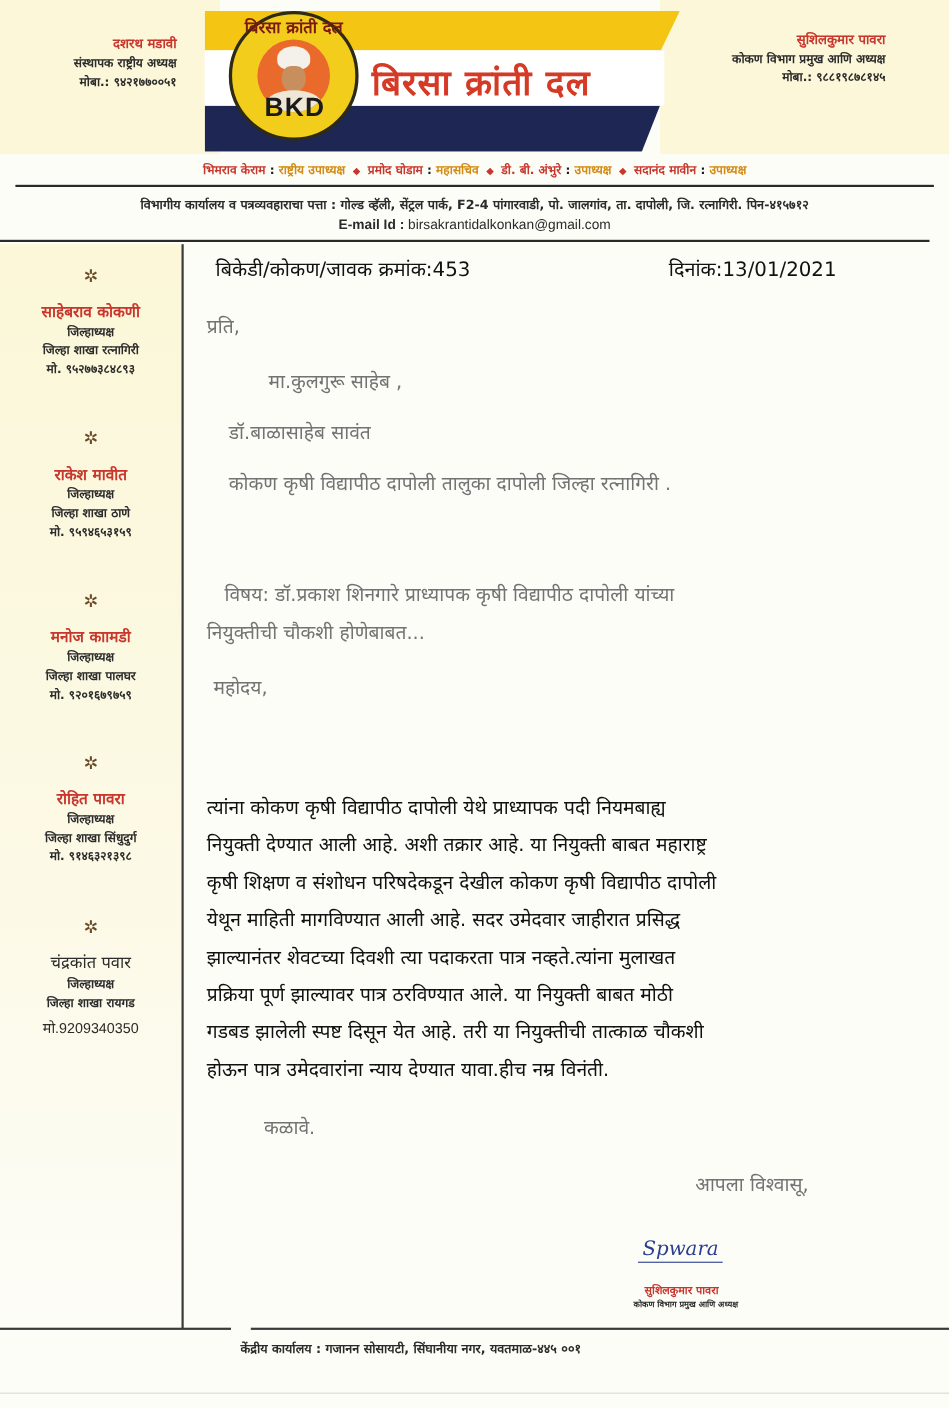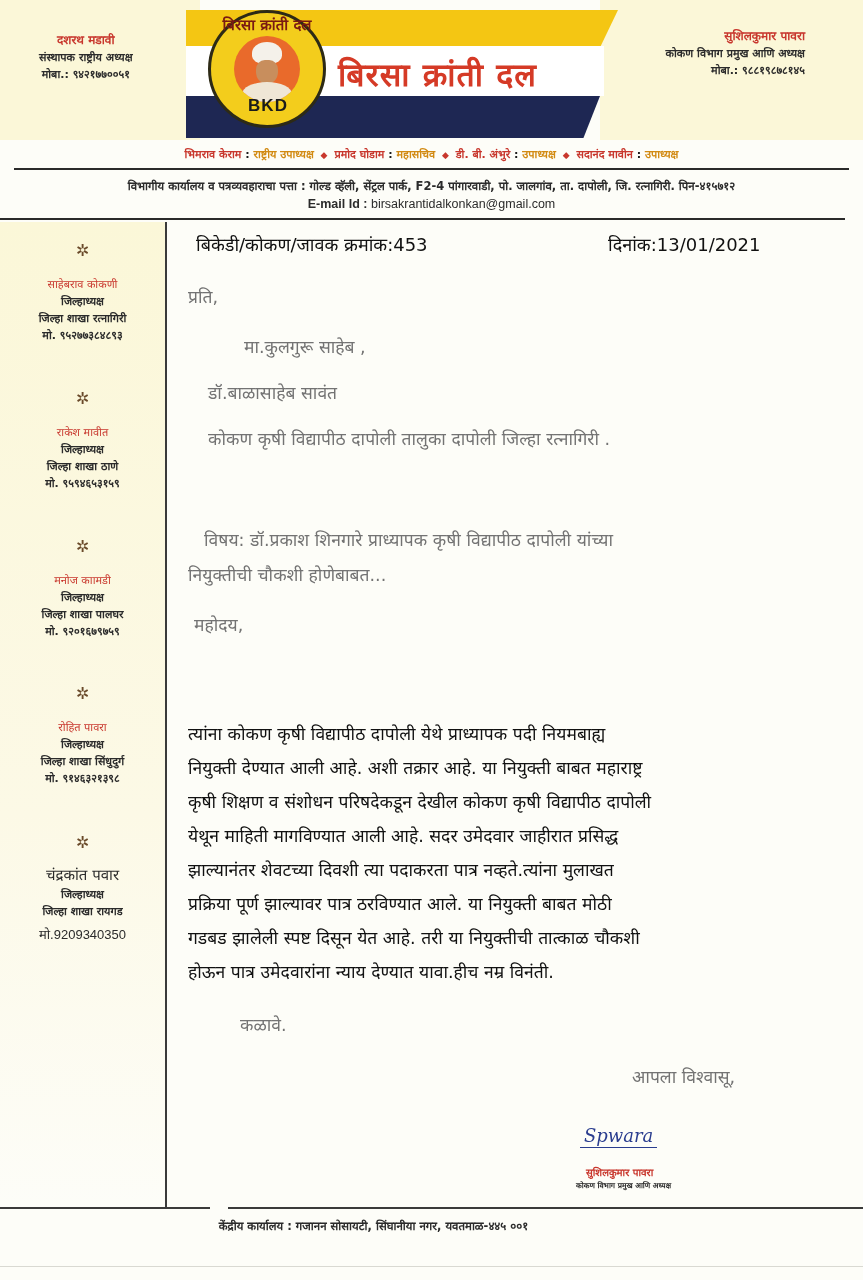--- a/index.html
+++ b/index.html
@@ -57,34 +57,34 @@
   }
   .logo-body {
     position: absolute; left: 8px; top: 46px; width: 50px; height: 24px;
     background: #efe6d6; border-radius: 50% 50% 0 0;
   }
   .logo-arc-text {
     position: absolute; left: 222px; top: 14px; width: 90px; text-align: center;
     font-size: 15px; font-weight: bold; color: #7a1a12;
   }
   .logo-bkd {
-    position: absolute; left: 236px; top: 96px; width: 64px; text-align: center;
+    position: absolute; left: 236px; top: 84px; width: 64px; text-align: center;
     font-family: "Liberation Sans", sans-serif;
-    font-size: 17px; font-weight: bold; color: #1b1b1b; letter-spacing: 1px;
+    font-size: 24px; font-weight: bold; color: #1b1b1b; letter-spacing: 1px;
   }
   .org-name {
     position: absolute; left: 338px; top: 52px;
     font-size: 32px; font-weight: bold; color: #d53a26;
     letter-spacing: 1px;
   }
 
   .hdr-person { position: absolute; font-size: 11px; line-height: 17px; font-weight: bold; }
   .hdr-person .nm { color: #c8372d; font-size: 12px; }
   .hdr-person .rl, .hdr-person .ph { color: #2b2b2b; }
-  .hdr-left { left: 39px; top: 32px; text-align: center; }
+  .hdr-left { left: 67px; top: 32px; text-align: right; }
   .hdr-right { right: 58px; top: 28px; text-align: right; }
 
   .office-bearers {
     position: absolute; left: 0; top: 146px; width: 863px; text-align: center;
     font-size: 11px; font-weight: bold;
   }
   .office-bearers .nm { color: #c8372d; }
   .office-bearers .rl { color: #d28a12; }
   .office-bearers .sep { color: #c8372d; margin: 0 3px; font-size: 9px; }
   .rule { position: absolute; height: 2px; background: #2a2a2a; }
@@ -100,21 +100,21 @@
   .email .lbl { font-weight: bold; }
 
   
   .sidebar {
     position: absolute; left: 0; top: 222px; width: 165px; height: 986px;
     background: linear-gradient(#fbf7d8 0%, #fcf9e6 60%, #fdfdf8 100%);
   }
   .sidebar-line { position: absolute; left: 165px; top: 222px; width: 2px; height: 986px; background: #3a3a3a; }
   .member { position: absolute; left: 0; width: 165px; text-align: center; }
   .member .star { font-size: 16px; color: #6a4a2a; height: 22px; line-height: 22px; }
-  .member .nm { font-size: 11px; font-weight: normal; color: #c8372d; margin-top: 14px; line-height: 17px; }
+  .member .nm { font-size: 14px; font-weight: bold; color: #c8372d; margin-top: 14px; line-height: 17px; }
   .member .rl, .member .br, .member .ph { font-size: 11px; font-weight: bold; color: #2b2b2b; line-height: 17px; }
   .member .nm.large { font-size: 15px; color: #2b2b2b; font-weight: normal; line-height: 22px; }
   .member .ph.latin { font-family: "Liberation Sans", sans-serif; font-size: 13px; font-weight: normal; }
   .ref-line {
     position: absolute; left: 196px; top: 232px; font-size: 18px; color: #111;
   }
   .date-line {
     position: absolute; left: 608px; top: 232px; font-size: 18px; color: #111;
   }
   .txt { position: absolute; font-size: 17.5px; color: #737373; white-space: nowrap; }

